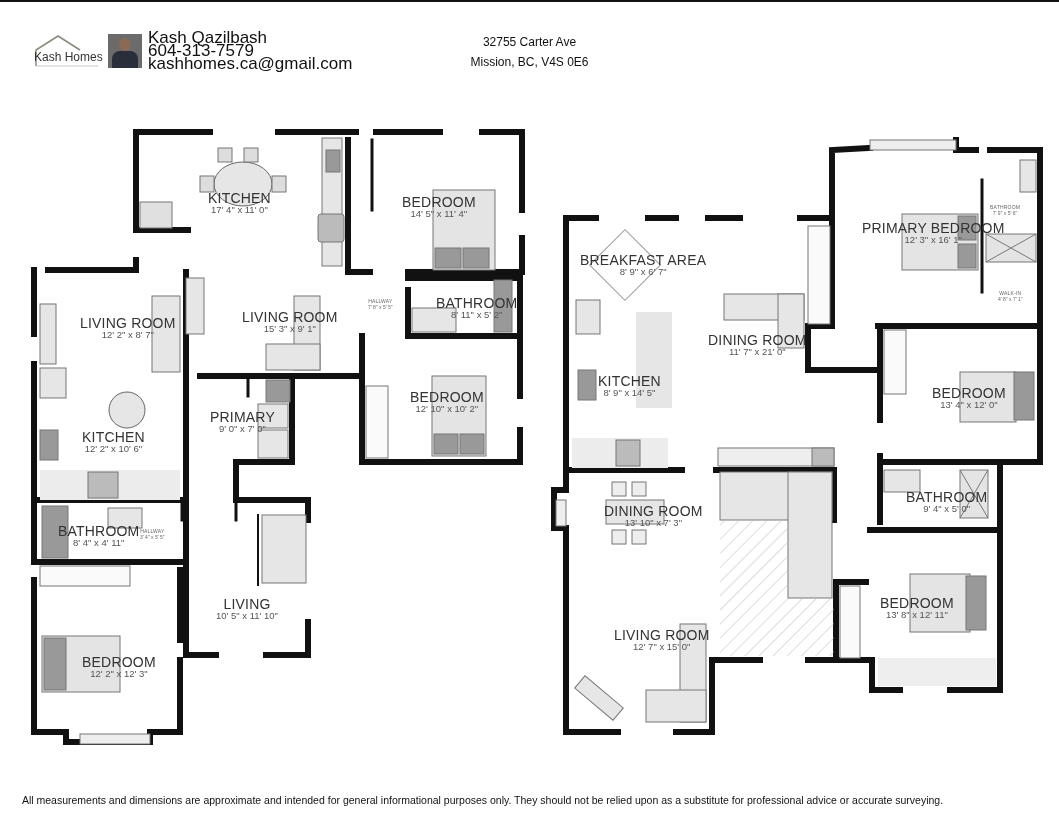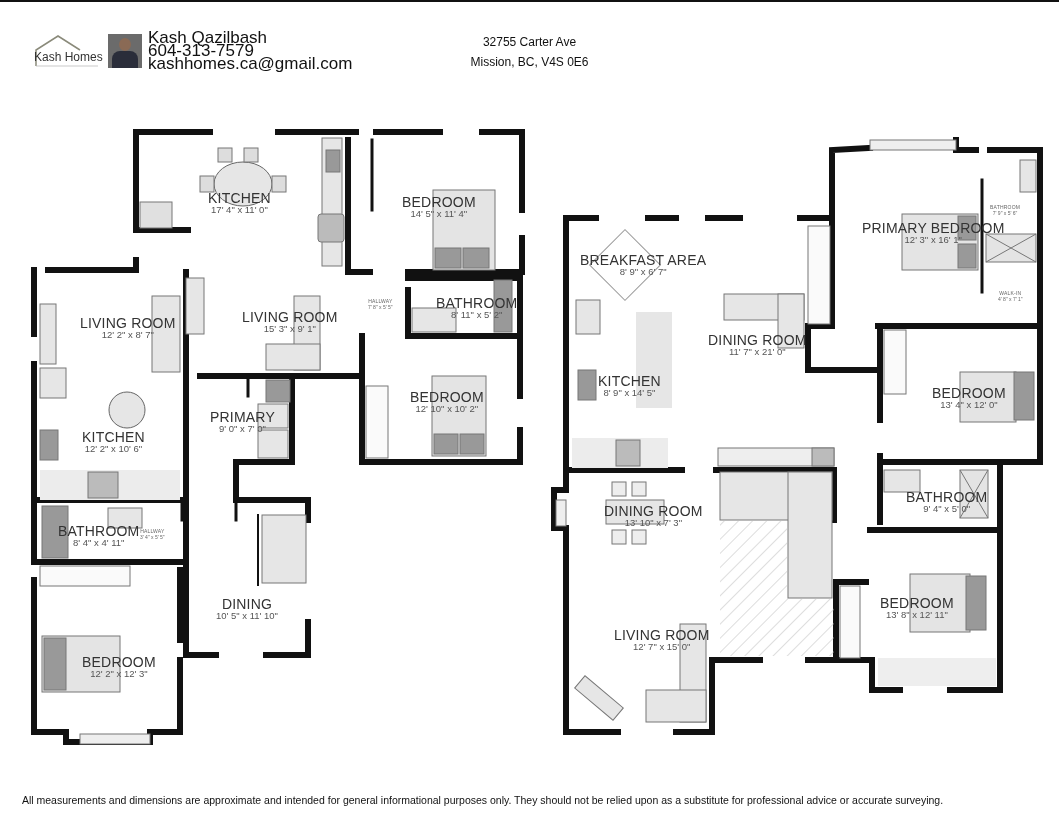--- a/index.html
+++ b/index.html
@@ -250,21 +250,21 @@
 </div>
 <div class="lbl" style="left:58px;top:526px;">
   <span class="n">BATHROOM</span>
     <span class="d">8' 4" x 4' 11"</span>
 </div>
 <div class="lbl tiny" style="left:140px;top:528px;">
   <span class="n">HALLWAY</span>
     <span class="d">3' 4" x 5' 5"</span>
 </div>
 <div class="lbl" style="left:216px;top:599px;">
-  <span class="n">DINING</span>
+  <span class="n">LIVING</span>
     <span class="d">10' 5" x 11' 10"</span>
 </div>
 <div class="lbl" style="left:82px;top:657px;">
   <span class="n">BEDROOM</span>
     <span class="d">12' 2" x 12' 3"</span>
 </div>
 
 <div class="lbl" style="left:580px;top:255px;">
   <span class="n">BREAKFAST AREA</span>
     <span class="d">8' 9" x 6' 7"</span>

